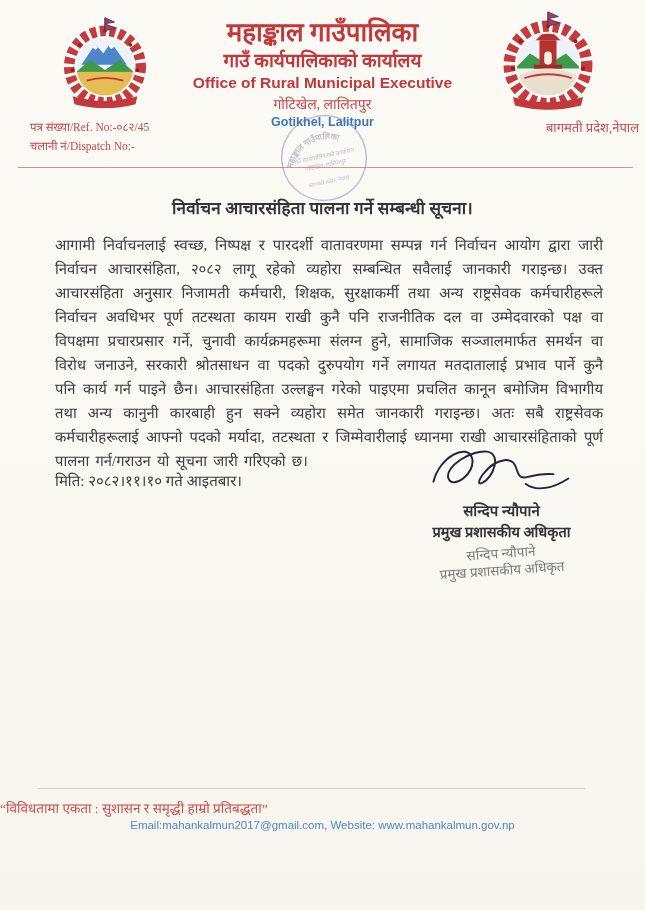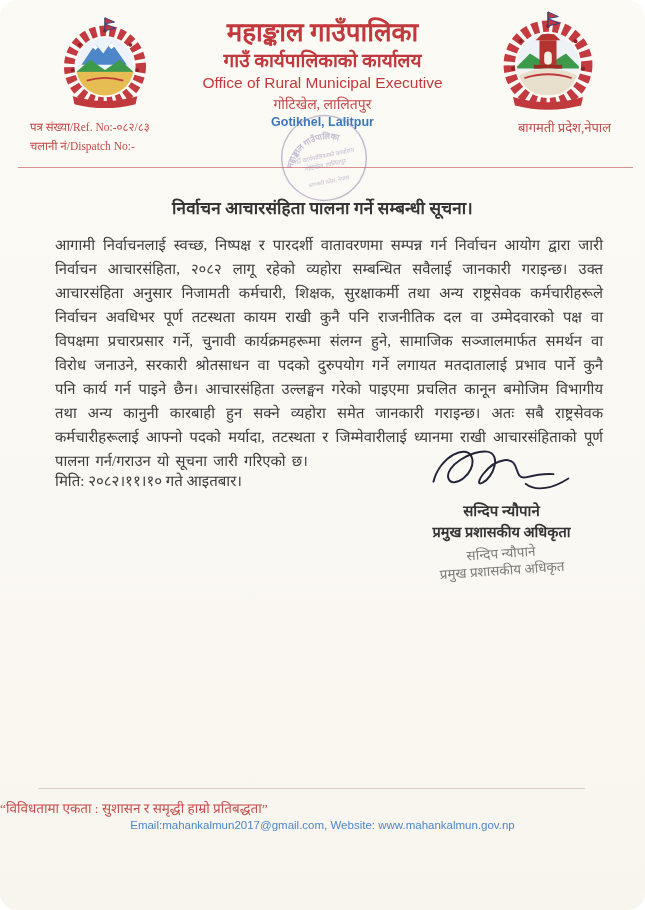--- a/index.html
+++ b/index.html
@@ -1,44 +1,43 @@
 <!DOCTYPE html>
 <html><head>
 <meta charset="utf-8">
 <style>
   html,body{margin:0;padding:0;}
   .page{
     position:relative; width:645px; height:910px;
     background:linear-gradient(180deg,#fbfaf4 0%,#faf8f2 60%,#f7f5ee 100%);
     font-family:"Liberation Serif","DejaVu Serif",serif;
     overflow:hidden;
-    border-radius:17px;
   }
   
   .logo{position:absolute;}
   .logo-left{left:52px; top:16px; width:106px; height:96px;}
   .logo-right{left:490px; top:10px; width:116px; height:104px;}
   .head-center{
     position:absolute; left:120px; top:18px; width:405px; text-align:center;
   }
   .t-np{font-size:26px; font-weight:bold; color:#c2393d; line-height:30px;}
   .t-en{font-size:20px; font-weight:bold; color:#2d66ad; line-height:26px;
         font-family:"Liberation Sans","DejaVu Sans",sans-serif;}
   .o-np{font-size:19px; font-weight:bold; color:#c2393d; line-height:25px;}
-  .o-en{font-size:15.5px; font-weight:normal; color:#c2393d; line-height:20px;
+  .o-en{font-size:15.5px; font-weight:bold; color:#c2393d; line-height:20px;
         font-family:"Liberation Sans","DejaVu Sans",sans-serif;}
   .l-np{font-size:14px; color:#c4494c; line-height:18px; margin-top:3px;}
   .l-en{font-size:12.5px; font-weight:bold; color:#3a77bb; line-height:16px;
         font-family:"Liberation Sans","DejaVu Sans",sans-serif;}
   .meta-left{
     position:absolute; left:30px; top:118px; color:#c4494c;
     font-size:11.5px; line-height:19px;
   }
   .meta-right{
-    position:absolute; right:34px; top:118px; text-align:right; line-height:19px;
+    position:absolute; right:6px; top:118px; text-align:right; line-height:19px;
   }
   .prov-np{font-size:13px; color:#c4494c;}
   .prov-en{font-size:12.5px; font-weight:bold; color:#3a77bb;
            font-family:"Liberation Sans","DejaVu Sans",sans-serif;}
   .head-rule{
     position:absolute; left:18px; right:12px; top:167px; height:0;
     border-top:1px solid #d98f8f;
   }
   .stamp{
     position:absolute; left:278px; top:112px; width:92px; height:92px;
@@ -148,21 +147,21 @@
 
   <div class="head-center">
     <div class="t-np">महाङ्काल गाउँपालिका</div>
     <div class="o-np">गाउँ कार्यपालिकाको कार्यालय</div>
     <div class="o-en">Office of Rural Municipal Executive</div>
     <div class="l-np">गोटिखेल, लालितपुर</div>
     <div class="l-en">Gotikhel, Lalitpur</div>
   </div>
 
   <div class="meta-left">
-    <div>पत्र संख्या/Ref. No:-०८२/८३</div>
+    <div>पत्र संख्या/Ref. No:-०८२/45</div>
     <div>चलानी नं/Dispatch No:-</div>
   </div>
 
   <div class="meta-right">
     <div class="prov-np">बागमती प्रदेश,नेपाल</div>
   </div>
 
   <div class="head-rule"></div>
 
   <svg class="stamp" viewBox="0 0 100 100">

